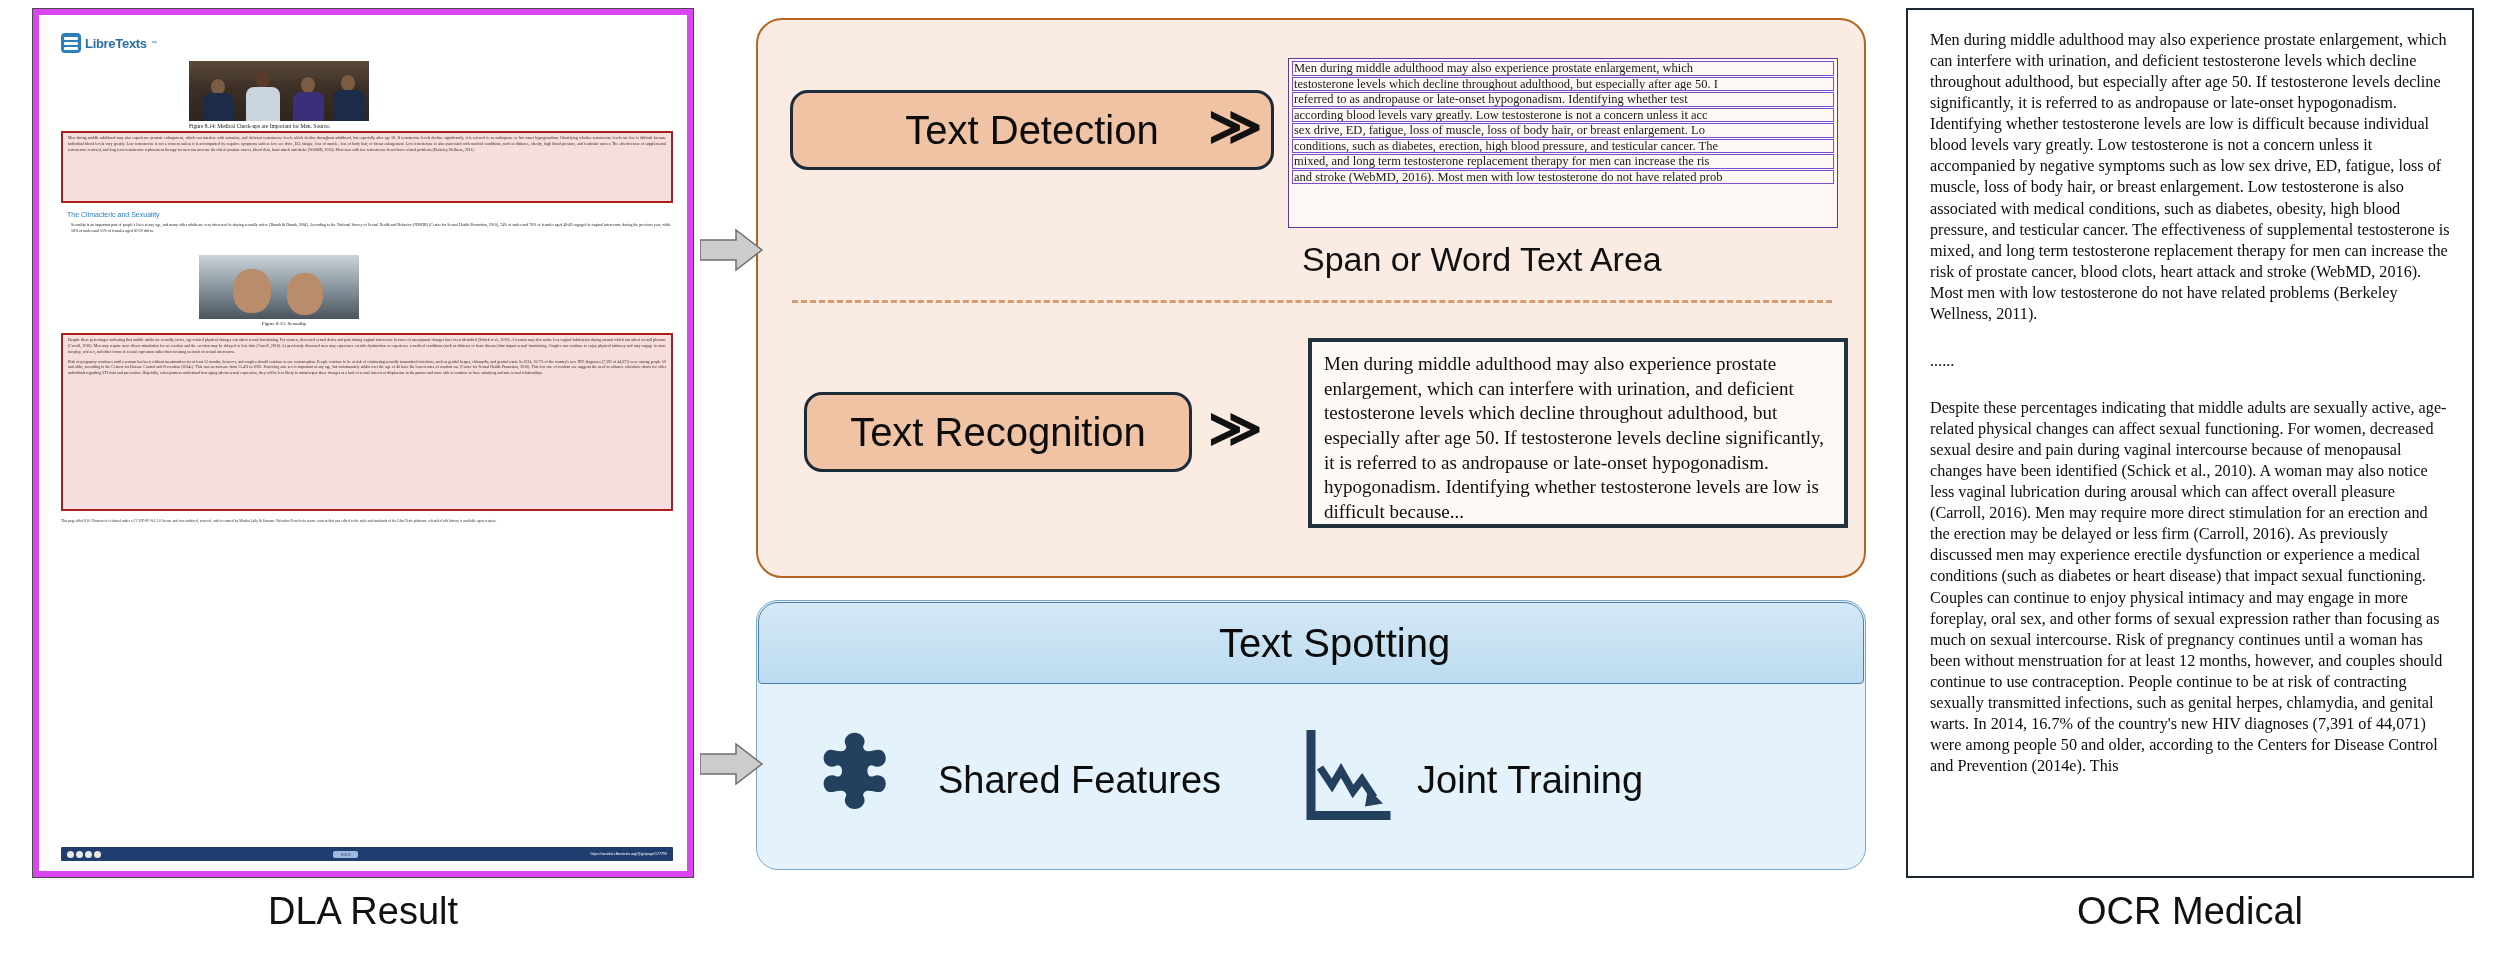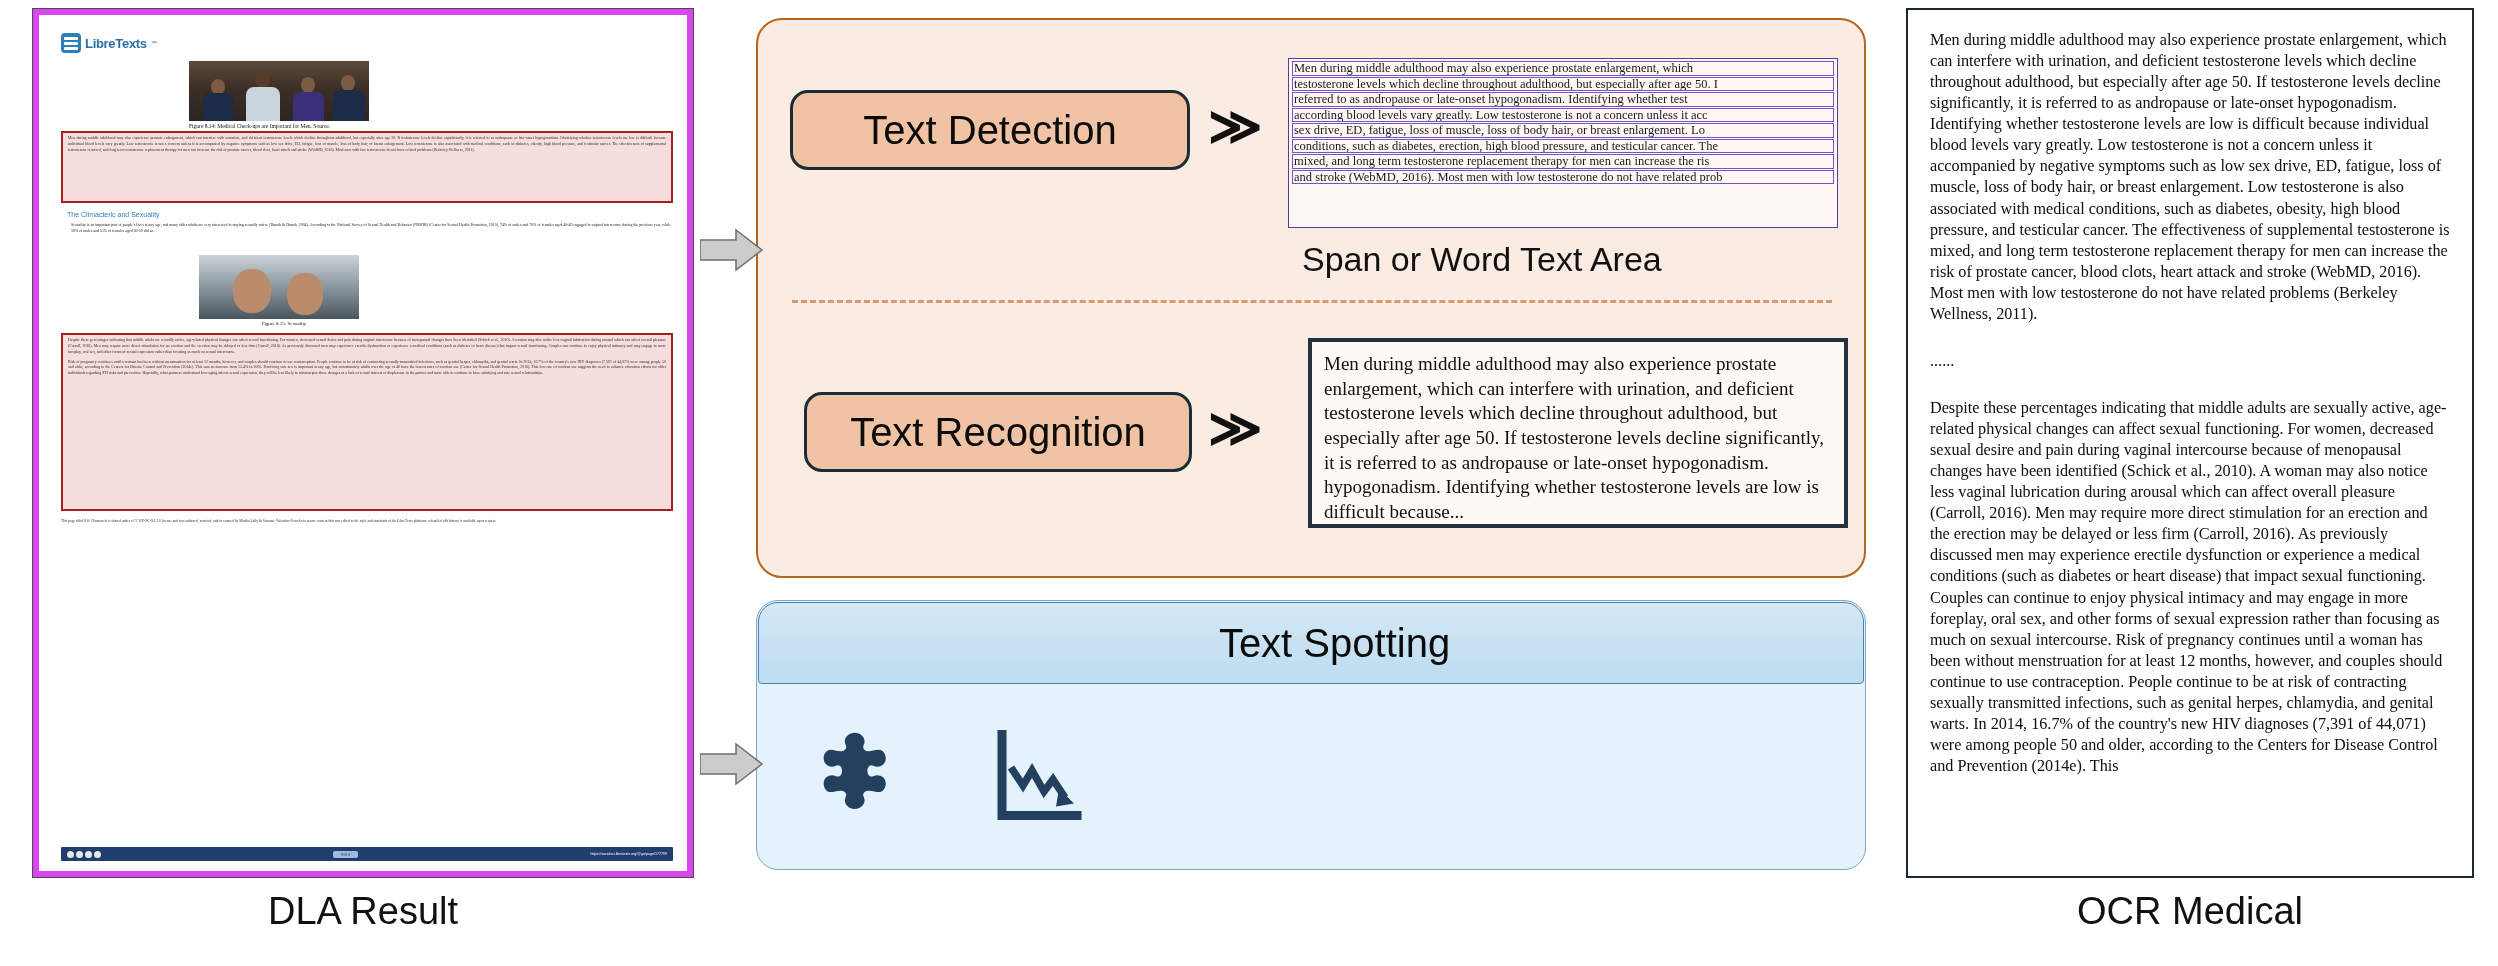--- a/index.html
+++ b/index.html
@@ -92,21 +92,21 @@
   
   #mid-orange {
     position:absolute; left:756px; top:18px; width:1110px; height:560px;
     background:#faece2; border:2px solid #b5651d; border-radius:26px;
   }
   .stage-btn {
     position:absolute; background:#f0c3a4; border:3px solid #1d2b38;
     border-radius:18px; display:flex; align-items:center; justify-content:center;
     font-size:40px; color:#0c0c0c; font-family:"Liberation Sans",sans-serif;
   }
-  #btn-detection { left:790px; top:90px; width:400px; height:80px;align-items:center; }
+  #btn-detection { left:790px; top:90px; width:484px; height:80px;align-items:center; }
   #btn-recognition { left:804px; top:392px; width:388px; height:80px; }
 
   .chev {
     position:absolute; font-size:52px; font-weight:bold; color:#111; line-height:1;
     font-family:"Liberation Sans",sans-serif;
   }
   #chev-1 { left:1208px; top:100px; }
   #chev-2 { left:1208px; top:402px; }
 
   #detect-box {
@@ -273,28 +273,30 @@
 <svg class="arrow" style="left:700px; top:742px;" width="64" height="44">
   <polygon points="0,12 36,12 36,2 62,22 36,42 36,32 0,32" fill="#cccccc" stroke="#6e6e6e" stroke-width="1.5"></polygon>
 </svg>
 
 <div id="shared-row">
   <span class="icn">
     <svg width="92" height="96" viewBox="0 0 64 68">
       <path fill="#23415f" d="M24 2c-4 0-7 3-7 6 0 2 1 3 1 4 0 2-2 3-4 3-3 0-5-1-7-1-3 0-5 3-5 6 0 4 3 6 6 6 2 0 3-1 4-1 2 0 3 2 3 4s-1 4-3 4c-1 0-2-1-4-1-3 0-6 2-6 6 0 3 2 6 5 6 2 0 4-1 7-1 2 0 4 1 4 3 0 1-1 2-1 4 0 3 3 6 7 6s7-3 7-6c0-2-1-3-1-4 0-2 2-3 4-3 3 0 5 1 7 1 3 0 5-3 5-6 0-4-3-6-6-6-2 0-3 1-4 1-2 0-3-2-3-4s1-4 3-4c1 0 2 1 4 1 3 0 6-2 6-6 0-3-2-6-5-6-3 0-5 1-7 1-2 0-4-1-4-3 0-1 1-2 1-4 0-3-3-6-7-6z"></path>
     </svg>
   </span>
+  <span class="lbl" style="margin-left:26px;">Shared Features</span>
 
   <span class="icn" style="margin-left:78px;">
     <svg width="96" height="100" viewBox="0 0 64 66">
       <path d="M8 4 L8 58 L58 58" stroke="#23415f" stroke-width="6" fill="none" stroke-linecap="square"></path>
       <polyline points="14,26 22,38 28,28 36,42 42,34 50,46" stroke="#23415f" stroke-width="5" fill="none"></polyline>
       <polygon points="46,40 56,50 44,52" fill="#23415f"></polygon>
     </svg>
   </span>
+  <span class="lbl" style="margin-left:22px;">Joint Training</span>
 </div>
 
 <div id="ocr-panel">
   <p>Men during middle adulthood may also experience prostate enlargement, which can interfere with urination, and deficient testosterone levels which decline throughout adulthood, but especially after age 50. If testosterone levels decline significantly, it is referred to as andropause or late-onset hypogonadism. Identifying whether testosterone levels are low is difficult because individual blood levels vary greatly. Low testosterone is not a concern unless it accompanied by negative symptoms such as low sex drive, ED, fatigue, loss of muscle, loss of body hair, or breast enlargement. Low testosterone is also associated with medical conditions, such as diabetes, obesity, high blood pressure, and testicular cancer. The effectiveness of supplemental testosterone is mixed, and long term testosterone replacement therapy for men can increase the risk of prostate cancer, blood clots, heart attack and stroke (WebMD, 2016). Most men with low testosterone do not have related problems (Berkeley Wellness, 2011).</p>
   <p class="gap">......</p>
   <p class="gap">Despite these percentages indicating that middle adults are sexually active, age-related physical changes can affect sexual functioning. For women, decreased sexual desire and pain during vaginal intercourse because of menopausal changes have been identified (Schick et al., 2010). A woman may also notice less vaginal lubrication during arousal which can affect overall pleasure (Carroll, 2016). Men may require more direct stimulation for an erection and the erection may be delayed or less firm (Carroll, 2016). As previously discussed men may experience erectile dysfunction or experience a medical conditions (such as diabetes or heart disease) that impact sexual functioning. Couples can continue to enjoy physical intimacy and may engage in more foreplay, oral sex, and other forms of sexual expression rather than focusing as much on sexual intercourse. Risk of pregnancy continues until a woman has been without menstruation for at least 12 months, however, and couples should continue to use contraception. People continue to be at risk of contracting sexually transmitted infections, such as genital herpes, chlamydia, and genital warts. In 2014, 16.7% of the country's new HIV diagnoses (7,391 of 44,071) were among people 50 and older, according to the Centers for Disease Control and Prevention (2014e). This</p>
 </div>
 <div id="ocr-caption">OCR Medical</div>
 
 </body></html>

